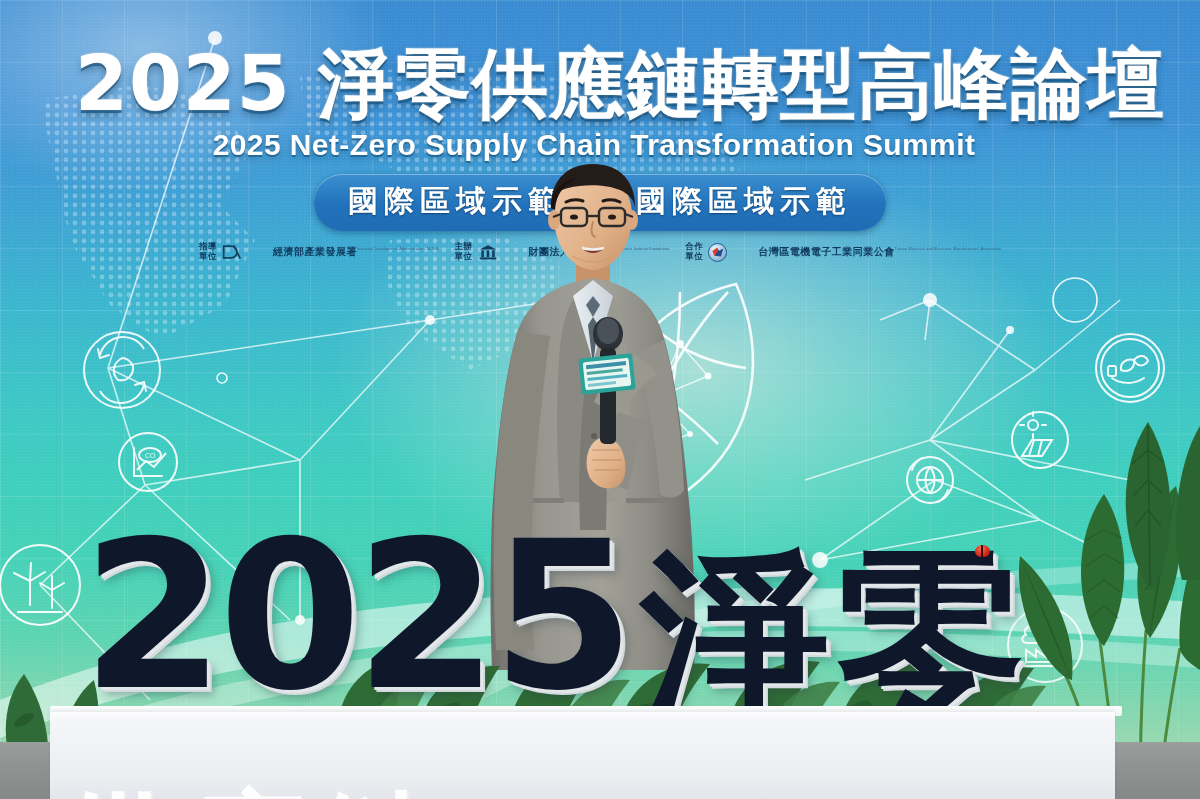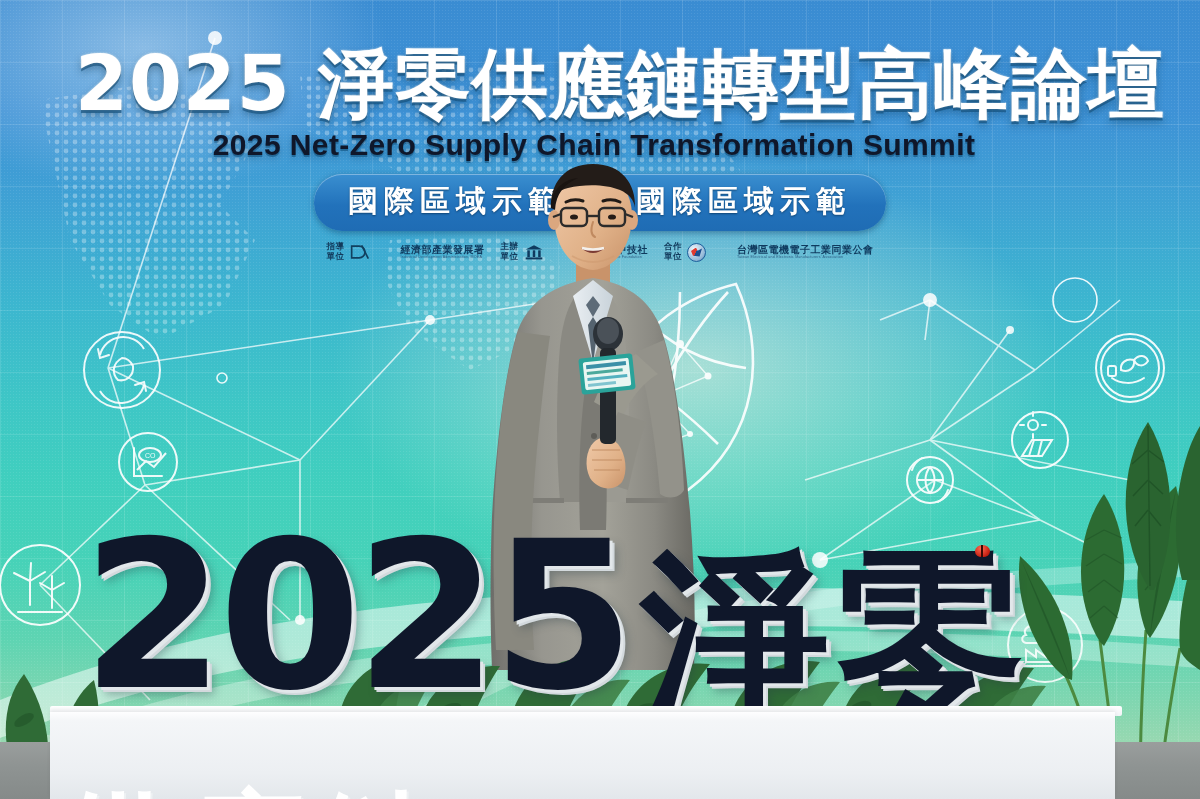--- a/index.html
+++ b/index.html
@@ -64,21 +64,21 @@
     text-shadow:
       0 3px 0 rgba(12,70,110,.55),
       0 5px 9px rgba(8,50,80,.40),
       0 0 2px rgba(255,255,255,.9);
     white-space:nowrap;
     padding-left:40px;
   }
   .title-en{
     margin:6px 12px 0 0;
     font-size:30px;font-weight:bold;letter-spacing:.4px;
-    color:#0f172a;
+    color:#ffffff;
     text-shadow:0 2px 0 rgba(12,70,110,.5), 0 3px 7px rgba(8,50,80,.35);
     white-space:nowrap;
   }
   .subbanner{
     display:inline-block;
     margin-top:12px;
     padding:7px 34px 9px 34px;
     border-radius:28px;
     background:linear-gradient(180deg,#3a8fd0 0%,#2272bb 55%,#1f6cb4 100%);
     box-shadow:0 2px 6px rgba(10,55,95,.45), inset 0 1px 0 rgba(255,255,255,.35);
@@ -99,21 +99,21 @@
     font-family:"DejaVu Sans","Liberation Sans",sans-serif;
     color:#123a5c;font-size:8.5px;font-weight:bold;line-height:1.12;
     letter-spacing:.5px;text-align:center;white-space:nowrap;
   }
   .sp-logo{
     display:flex;align-items:center;gap:3px;
     height:22px;
   }
   .sp-mark{width:20px;height:18px;flex:none;}
   .sp-name{
-    display:flex;flex-direction:column;justify-content:center;line-height:1;padding-left:28px;
+    display:flex;flex-direction:row;justify-content:center;line-height:1;padding-left:28px;
   }
   .sp-cn{
     font-family:"DejaVu Sans","Liberation Sans",sans-serif;
     font-size:10px;font-weight:bold;color:#0f3a5e;letter-spacing:.5px;white-space:nowrap;
   }
   .sp-en{font-size:3.6px;color:#2b5c82;letter-spacing:.2px;white-space:nowrap;margin-top:1px;}
   .teema-badge{
     width:17px;height:17px;border-radius:50%;
     background:radial-gradient(circle at 35% 32%, #f2f7fb, #8fb6d6 70%, #2a5d90);
     border:1.5px solid #1d5f9c;flex:none;position:relative;overflow:hidden;

